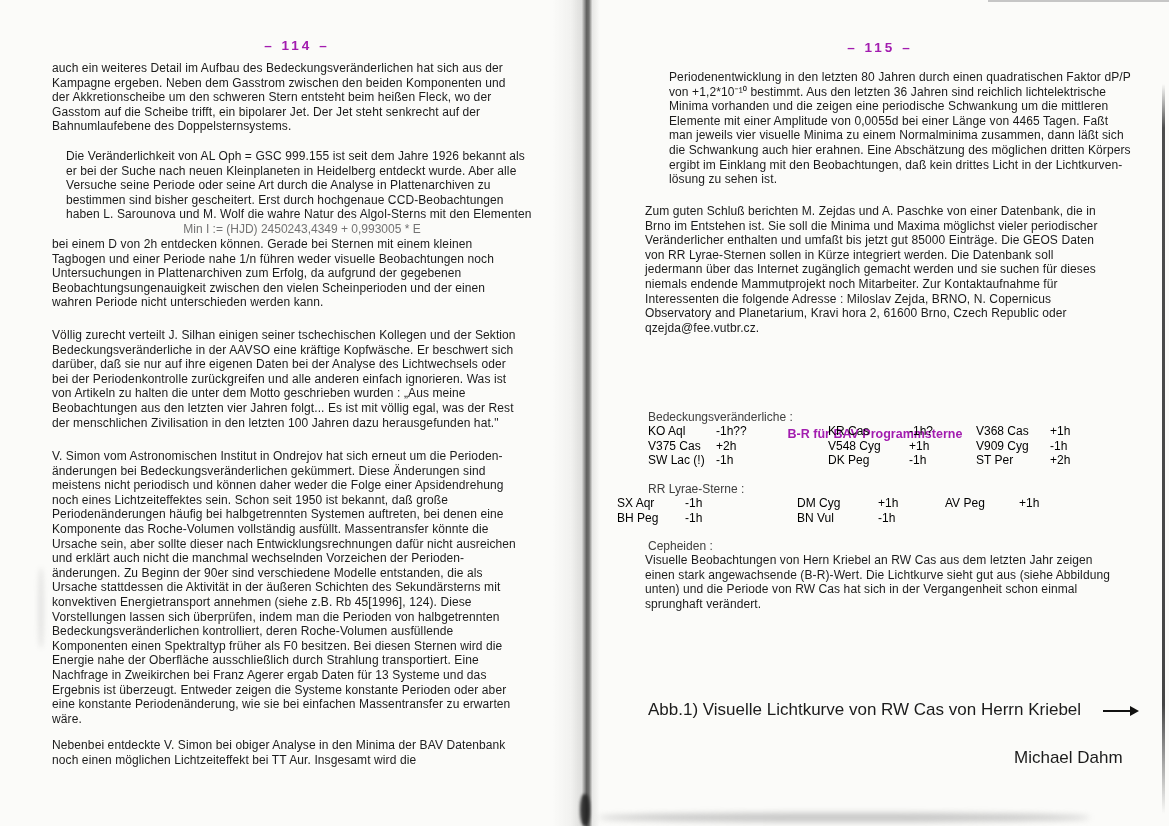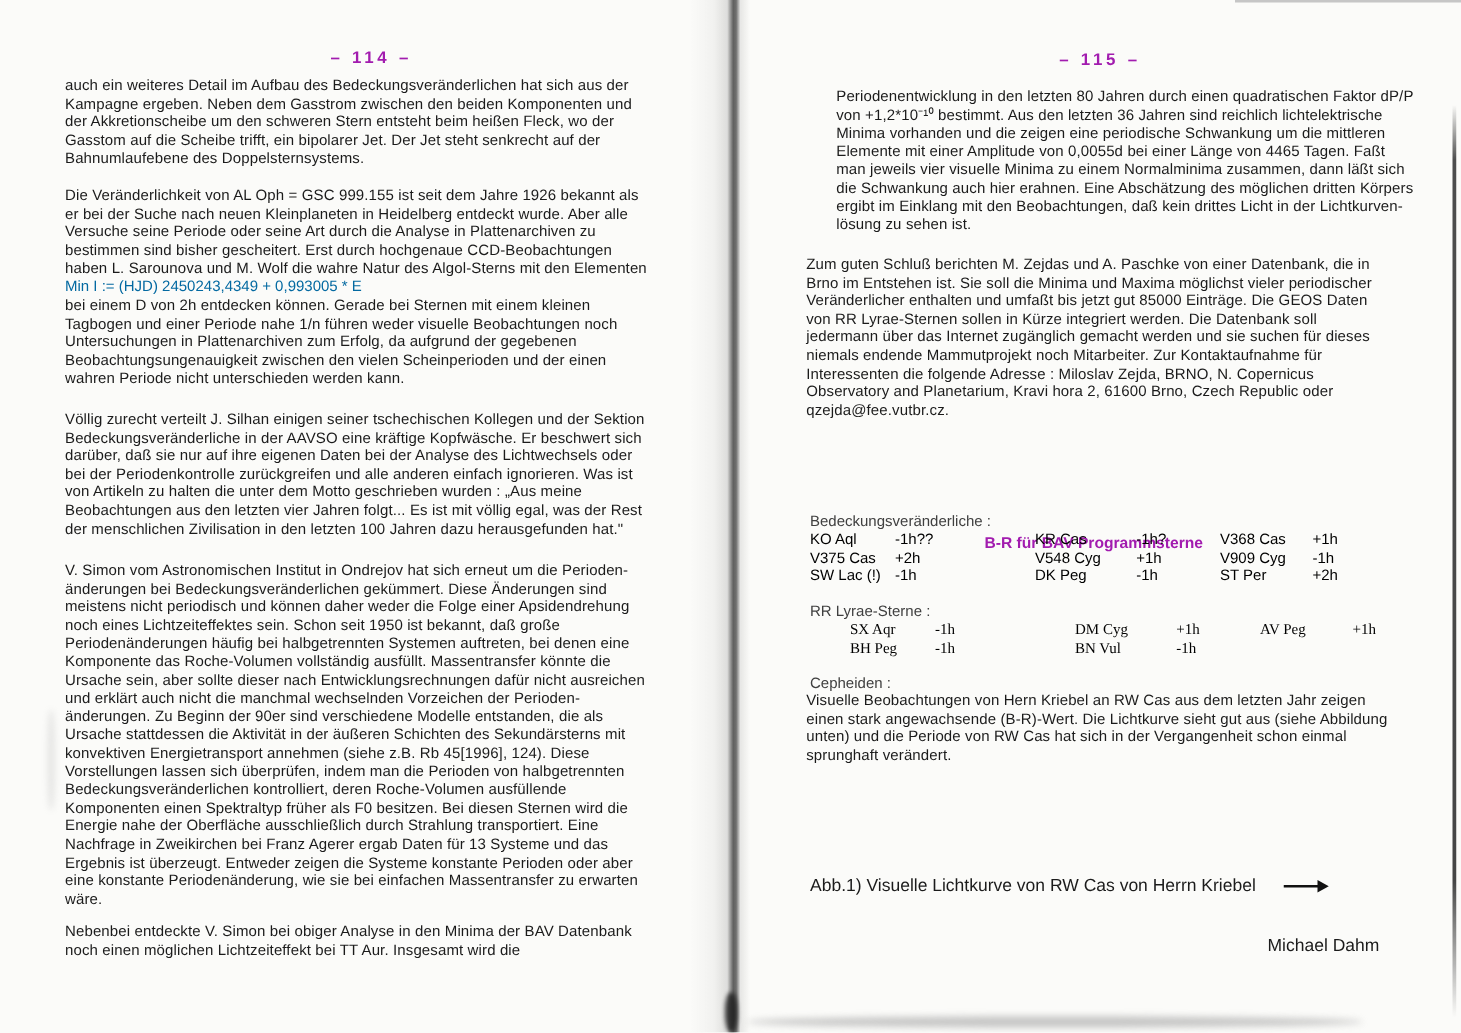--- a/index.html
+++ b/index.html
@@ -12,34 +12,34 @@
   .abs{position:absolute;}
   .para{
     font-size:12px;line-height:14.6px;white-space:pre;
     letter-spacing:0.1px;color:#1b1b1b;
   }
   .page-num{
     font-size:13.5px;font-weight:bold;letter-spacing:3px;text-align:center;
     color:#a21caf;
   }
   .formula{
-    font-size:12px;line-height:14.6px;text-align:left;color:#0369a1;
+    font-size:12px;line-height:14.6px;text-align:center;color:#737373;
   }
   .section-title{
     font-size:12.5px;font-weight:bold;text-align:center;color:#a21caf;margin-top:44px;
   }
   .tbl-label{font-size:12px;color:#404040;}
   .star-table{
     display:grid;
     grid-template-columns:68px 112px 81px 67px 74px 52px;
     font-size:12px;line-height:14.6px;color:#000000;
   }
   .star-table span{white-space:pre;}
-  .caption{font-size:14px;color:#1b1b1b;white-space:pre;}
-  .signature{font-size:14px;color:#1b1b1b;}
+  .caption{font-size:17px;color:#1b1b1b;white-space:pre;}
+  .signature{font-size:17px;color:#1b1b1b;}
   
   .arrow{display:inline-block;position:relative;width:36px;height:10px;margin-left:22px;vertical-align:middle;}
   .arrow .line{position:absolute;left:0;top:4px;width:30px;height:2px;background:#111;}
   .arrow .head{
     position:absolute;right:0;top:0;width:0;height:0;
     border-left:9px solid #111;border-top:5px solid transparent;border-bottom:5px solid transparent;
   }
   
   .gutter-shadow{
     left:552px;top:0;width:48px;height:826px;pointer-events:none;
@@ -78,21 +78,21 @@
 <body>
 
 <div class="abs page-num" style="left:52px;top:38px;width:490px;">–  114  –</div>
 
 <div class="abs para" style="left:52px;top:61px;width:540px;">auch ein weiteres Detail im Aufbau des Bedeckungsveränderlichen hat sich aus der
 Kampagne ergeben. Neben dem Gasstrom zwischen den beiden Komponenten und
 der Akkretionscheibe um den schweren Stern entsteht beim heißen Fleck, wo der
 Gasstom auf die Scheibe trifft, ein bipolarer Jet. Der Jet steht senkrecht auf der
 Bahnumlaufebene des Doppelsternsystems.</div>
 
-<div class="abs para" style="left:52px;top:149px;width:540px;">Die Veränderlichkeit von AL Oph = GSC 999.155 ist seit dem Jahre 1926 bekannt als
+<div class="abs para" style="left:66px;top:149px;width:540px;">Die Veränderlichkeit von AL Oph = GSC 999.155 ist seit dem Jahre 1926 bekannt als
 er bei der Suche nach neuen Kleinplaneten in Heidelberg entdeckt wurde. Aber alle
 Versuche seine Periode oder seine Art durch die Analyse in Plattenarchiven zu
 bestimmen sind bisher gescheitert. Erst durch hochgenaue CCD-Beobachtungen
 haben L. Sarounova und M. Wolf die wahre Natur des Algol-Sterns mit den Elementen</div>
 
 <div class="abs formula" style="left:52px;top:222px;width:500px;">Min I := (HJD) 2450243,4349 + 0,993005 * E</div>
 
 <div class="abs para" style="left:52px;top:237px;width:540px;">bei einem D von 2h entdecken können. Gerade bei Sternen mit einem kleinen
 Tagbogen und einer Periode nahe 1/n führen weder visuelle Beobachtungen noch
 Untersuchungen in Plattenarchiven zum Erfolg, da aufgrund der gegebenen
@@ -171,21 +171,21 @@
   <span>SW Lac (!)</span>
   <span>-1h</span>
   <span>DK Peg</span>
   <span>-1h</span>
   <span>ST Per</span>
   <span>+2h</span>
 </div>
 
 <div class="abs tbl-label" style="left:648px;top:482px;">RR Lyrae-Sterne :</div>
 
-<div class="abs star-table" style="left:680px;top:496px;font-family:Liberation Serif, serif;">
+<div class="abs star-table" style="left:617px;top:496px;">
   <span>SX Aqr</span>
   <span>-1h</span>
   <span>DM Cyg</span>
   <span>+1h</span>
   <span>AV Peg</span>
   <span>+1h</span>
   <span>BH Peg</span>
   <span>-1h</span>
   <span>BN Vul</span>
   <span>-1h</span>

